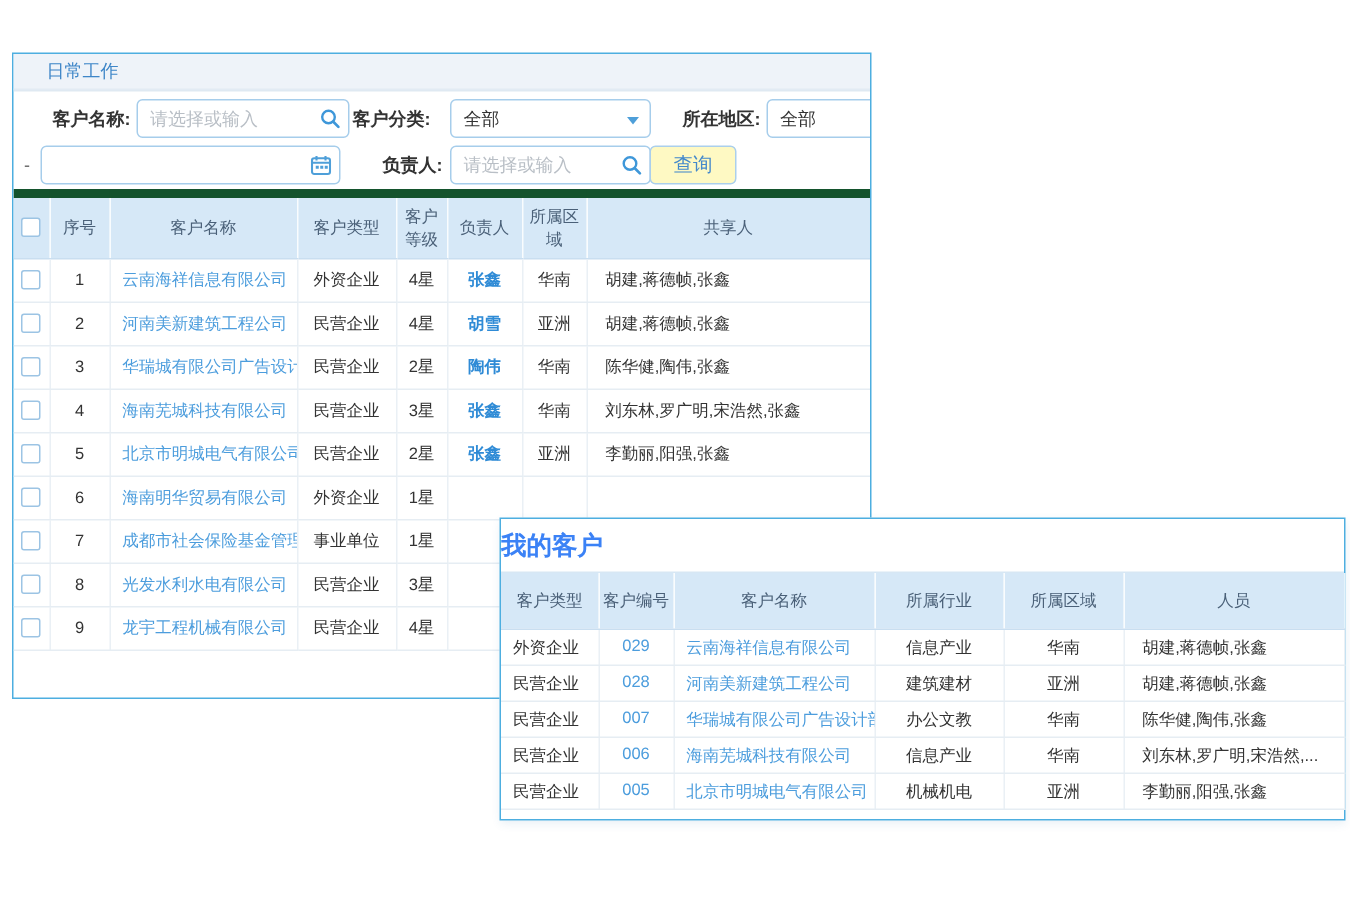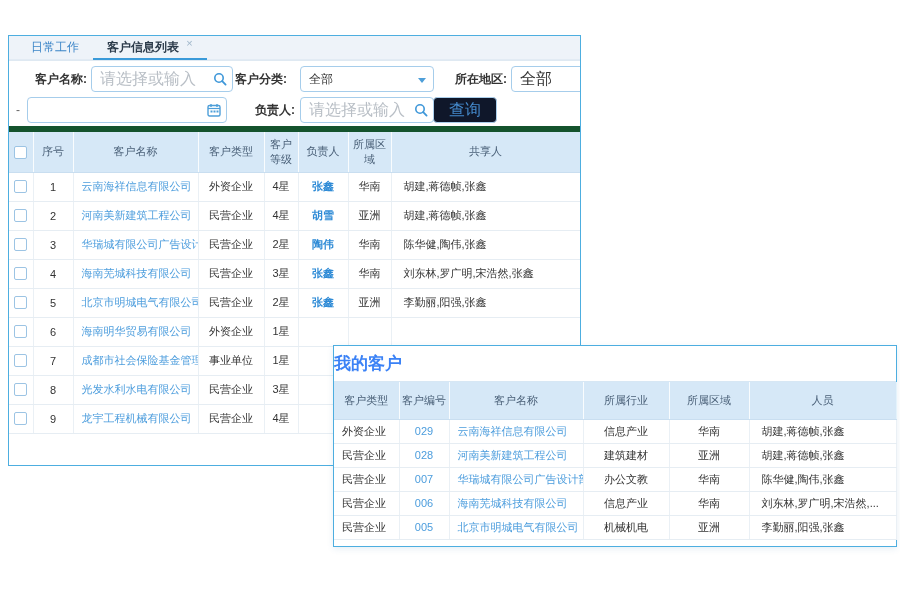--- a/index.html
+++ b/index.html
@@ -20,29 +20,29 @@
   .toolbar { height:32px; padding:4px 8px; display:flex; align-items:center; }
   .tbtn { display:inline-flex; align-items:center; margin-right:9px; padding:4px 12px; font-size:12px; color:#4489cb;
           background:linear-gradient(#f8fcfe,#e3effa); border:1px solid #b7d7ee; border-radius:4px; cursor:pointer;
           font-family:inherit; }
   .caret { width:0; height:0; border-left:4px solid transparent; border-right:4px solid transparent; border-top:5px solid #4e9fd9; margin-left:6px; }
 
   
   .filters { position:relative; height:66px; border-top:1px solid #dfe9f2; overflow:hidden; }
   .f-item { position:absolute; height:26px; line-height:26px; font-size:12px; color:#333; }
   .f-label { font-weight:bold; color:#333; text-align:right; }
-  .txt { position:absolute; height:26px; border:1px solid #a6cdeb; border-radius:4px; font-size:16px; color:#333;
+  .txt { position:absolute; height:26px; border:1px solid #a6cdeb; border-radius:4px; font-size:12px; color:#333;
          padding:0 24px 0 8px; font-family:inherit; outline:none; }
   .txt::placeholder { color:#b9bfc6; }
   .icon-right { position:absolute; right:6px; top:50%; transform:translateY(-50%); width:14px; height:14px; pointer-events:auto; }
   .wrap { position:absolute; height:26px; }
   .selectbox { position:absolute; height:26px; border:1px solid #a6cdeb; border-radius:4px; background:#fff;
                font-size:12px; color:#333; line-height:24px; padding:0 22px 0 8px; }
   .sel-caret { position:absolute; right:7px; top:11px; width:0; height:0; border-left:4px solid transparent; border-right:4px solid transparent; border-top:5px solid #4e9fd9; }
-  .qbtn { position:absolute; height:26px; padding:0 15px; font-size:16px; color:#4489cb; background:#0f172a;
+  .qbtn { position:absolute; height:26px; padding:0 15px; font-size:13px; color:#4489cb; background:#fef9c3;
           border:1px solid #abcfec; border-radius:4px; cursor:pointer; font-family:inherit; }
 
   
   table.grid { border-collapse:collapse; table-layout:fixed; font-size:11px; color:#333; }
   .main-grid { width:571px; border-top:6px solid #14532d; }
   .grid th { background:#d6e8f7; color:#4a6078; font-weight:normal; font-size:11px;
              border-right:1px solid rgba(255,255,255,.85); border-bottom:1px solid #c9def0; padding:2px; }
   .grid td { border-right:1px solid #eaf0f5; border-bottom:1px solid #e6edf3; padding:2px 0; white-space:nowrap; overflow:hidden; }
   .main-grid th { height:43px; }
   .main-grid td { height:29px; }
@@ -66,24 +66,20 @@
 </head>
 <body>
 
 <div class="canvas">
 
   <div class="panel main-panel">
 
     <div class="tabbar">
       <div class="tab">
         <span>日常工作</span>
-      </div>
-      <div class="tab active">
-        <span>客户信息列表</span>
-        <span class="tab-close">×</span>
       </div>
     </div>
 
 
     <div class="filters">
 
       <div class="f-item f-label" style="left:10px; top:5px; width:68px;">客户名称:</div>
       <div class="wrap" style="left:82px; top:5px; width:142px;">
         <input class="txt" style="left: 0px; top: 0px; width: 142px;" placeholder="请选择或输入">
         <span class="icon-right">

